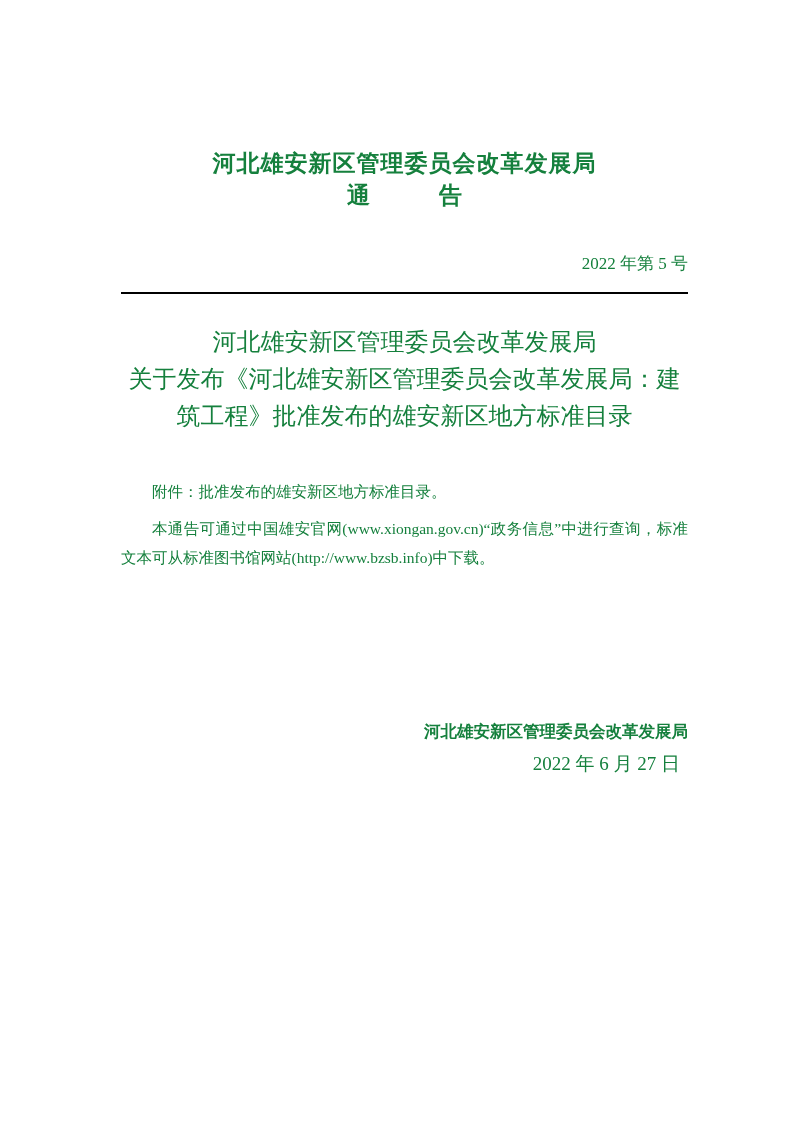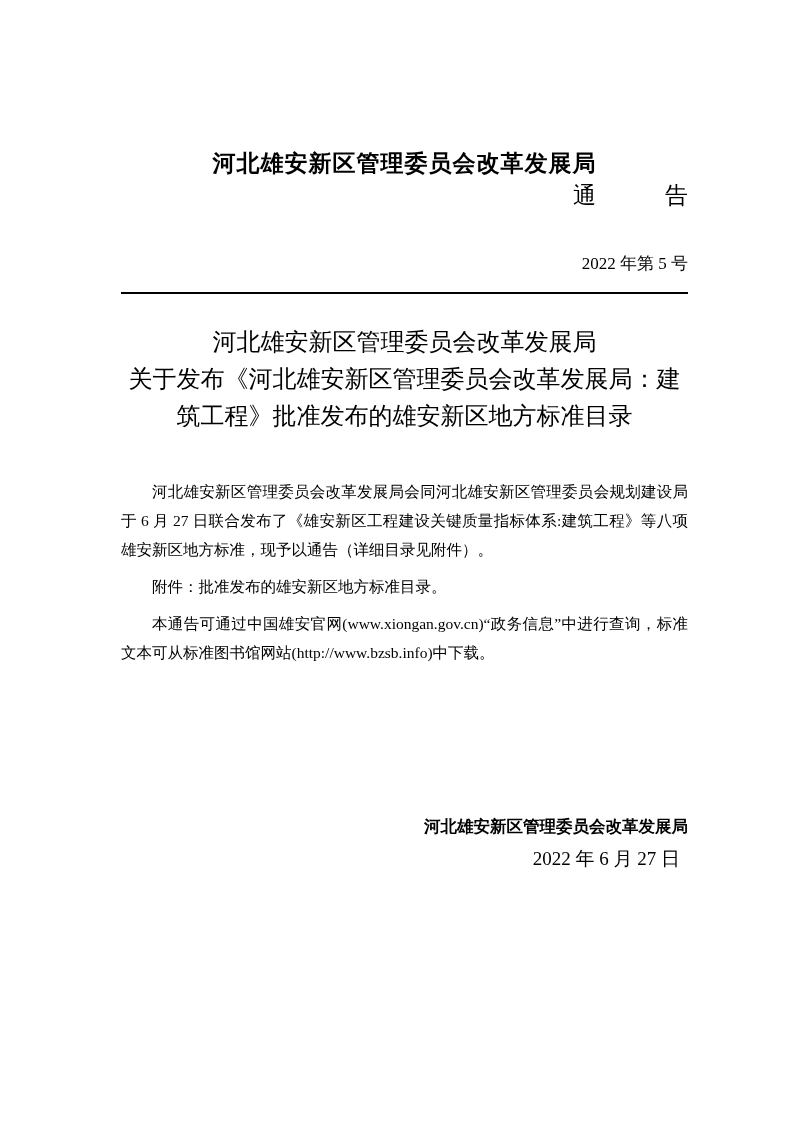--- a/index.html
+++ b/index.html
@@ -5,40 +5,40 @@
   html, body {
     margin: 0;
     padding: 0;
     background: #ffffff;
   }
   .page {
     position: relative;
     width: 800px;
     height: 1132px;
     background: #ffffff;
-    color: #000000;
+    color: #15803d;
     font-family: "Liberation Serif", "DejaVu Serif", serif;
     overflow: hidden;
     box-sizing: border-box;
   }
   .content {
     box-sizing: border-box;
     padding: 148px 112px 0 121px;
   }
   .org-title {
     font-size: 23px;
     font-weight: bold;
     text-align: center;
     line-height: 32px;
     letter-spacing: 1px;
   }
   .doc-type {
     font-size: 23px;
-    font-weight: normal;
-    text-align: right;
+    font-weight: bold;
+    text-align: center;
     line-height: 32px;
   }
   .issue-no {
     font-size: 17px;
     font-weight: normal;
     text-align: right;
     margin-top: 40px;
     line-height: 24px;
   }
   .divider {
@@ -94,21 +94,20 @@
 
     <hr class="divider">
 
     <div class="subtitle">
       <div>河北雄安新区管理委员会改革发展局</div>
       <div>关于发布《河北雄安新区管理委员会改革发展局：建</div>
       <div>筑工程》批准发布的雄安新区地方标准目录</div>
     </div>
 
     <div class="body-text">
-      <p>河北雄安新区管理委员会改革发展局会同河北雄安新区管理委员会规划建设局于 6 月 27 日联合发布了《雄安新区工程建设关键质量指标体系:建筑工程》等八项雄安新区地方标准，现予以通告（详细目录见附件）。</p>
       <p>附件：批准发布的雄安新区地方标准目录。</p>
       <p>本通告可通过中国雄安官网(www.xiongan.gov.cn)“政务信息”中进行查询，标准文本可从标准图书馆网站(http://www.bzsb.info)中下载。</p>
     </div>
 
     <div class="signature">河北雄安新区管理委员会改革发展局</div>
 
     <div class="sig-date">2022 年 6 月 27 日</div>
 
   </div>
 </div>

